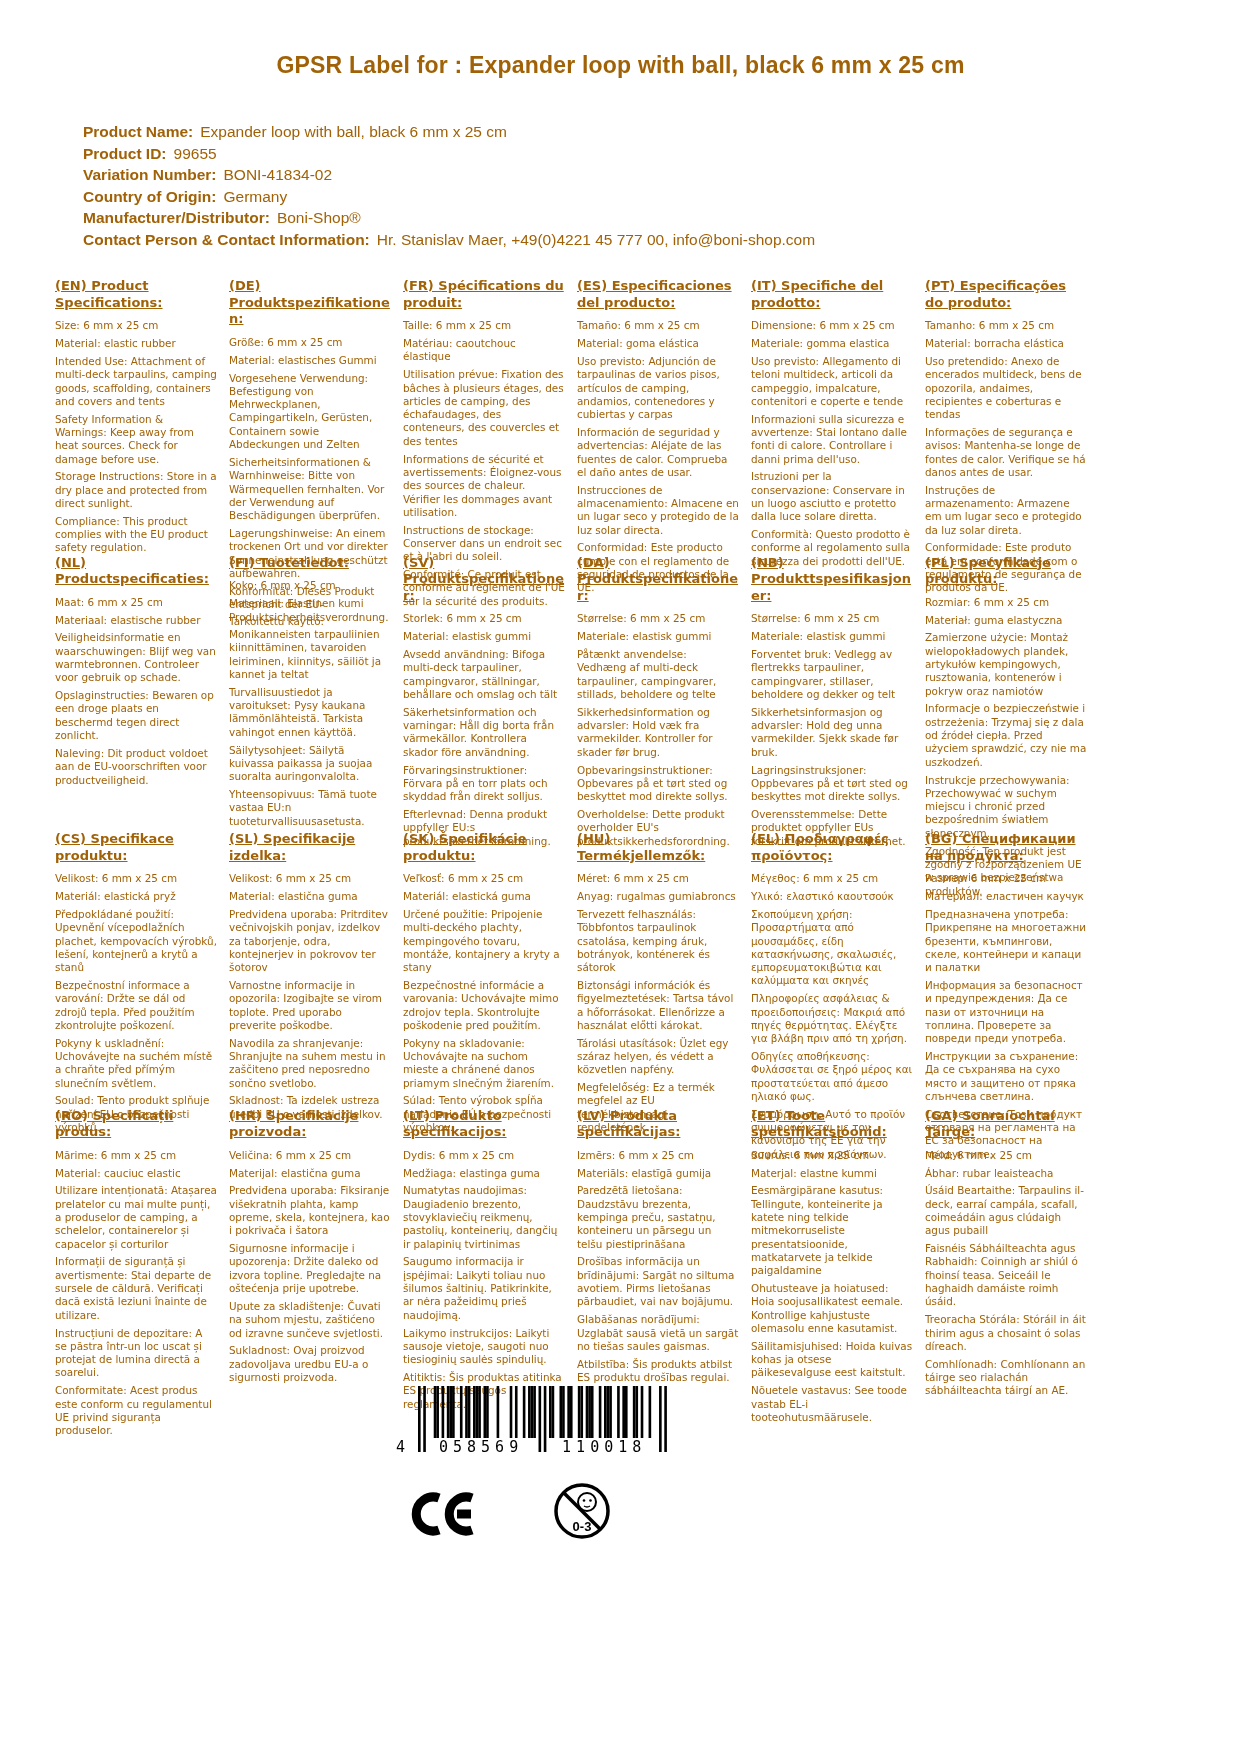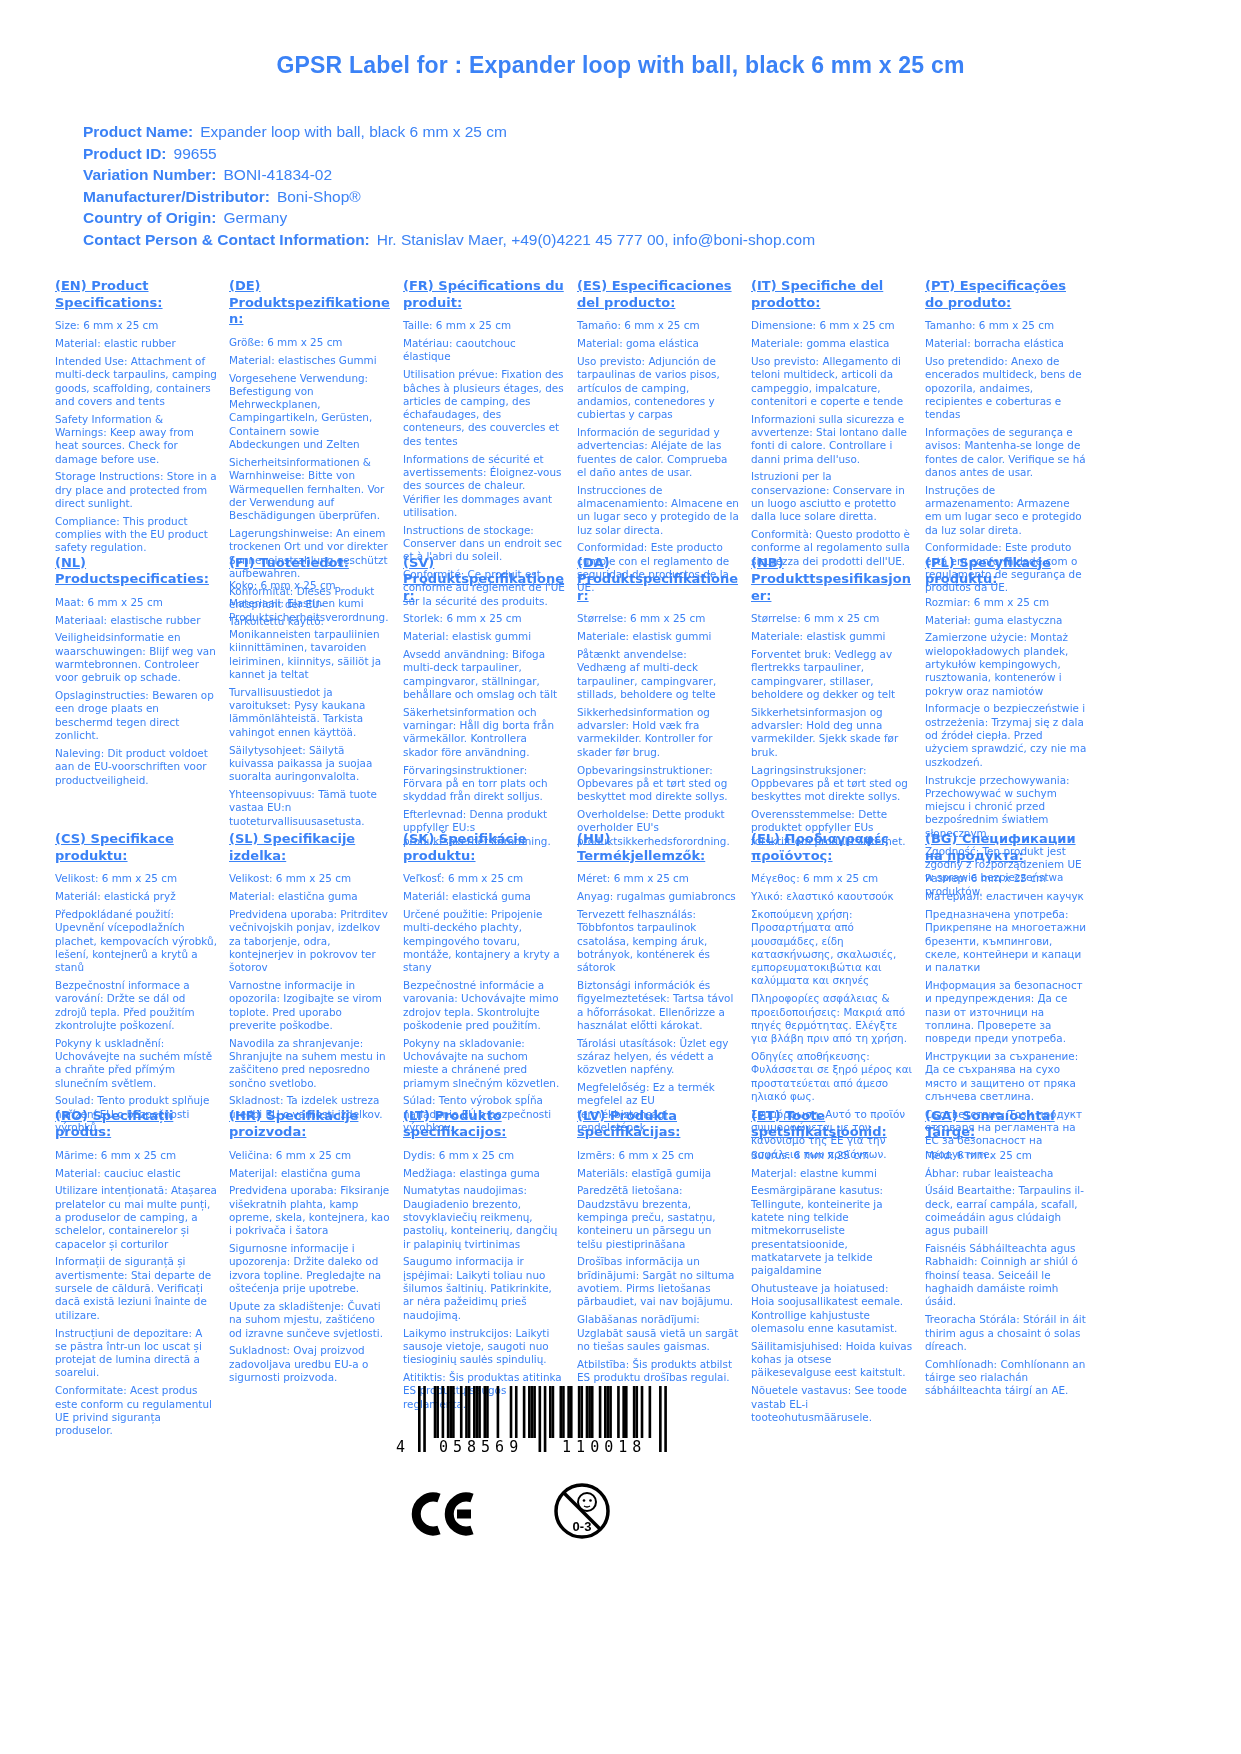--- a/index.html
+++ b/index.html
@@ -2,21 +2,21 @@
 <html><head>
 <meta charset="utf-8">
 <style>
   * { box-sizing: border-box; margin: 0; padding: 0; }
   html, body { background: #ffffff; }
   .page {
     position: relative;
     width: 1241px;
     height: 1754px;
     background: #ffffff;
-    color: #3b82f6;
+    color: #a16207;
     font-family: "DejaVu Sans", sans-serif;
     overflow: hidden;
   }
   .doc-title {
     position: absolute;
     top: 52px;
     left: 0;
     width: 100%;
     text-align: center;
     font-family: "Liberation Sans", sans-serif;
@@ -80,22 +80,22 @@
 <body>
 
 <div class="page">
 
   <div class="doc-title">GPSR Label for : Expander loop with ball, black 6 mm x 25 cm</div>
 
   <div class="product-info">
       <div class="info-line"><span class="label">Product Name:</span><span class="value">Expander loop with ball, black 6 mm x 25 cm</span></div>
       <div class="info-line"><span class="label">Product ID:</span><span class="value">99655</span></div>
       <div class="info-line"><span class="label">Variation Number:</span><span class="value">BONI-41834-02</span></div>
+      <div class="info-line"><span class="label">Country of Origin:</span><span class="value">Germany</span></div>
       <div class="info-line"><span class="label">Manufacturer/Distributor:</span><span class="value">Boni-Shop®</span></div>
-      <div class="info-line"><span class="label">Country of Origin:</span><span class="value">Germany</span></div>
       <div class="info-line"><span class="label">Contact Person &amp; Contact Information:</span><span class="value">Hr. Stanislav Maer, +49(0)4221 45 777 00, info@boni-shop.com</span></div>
     </div>
 
   <div class="lang-grid">
       <div class="block">
         <div class="block-header">(EN) Product Specifications:</div>
         <p class="first">Size: 6 mm x 25 cm</p>
         <p>Material: elastic rubber</p>
         <p>Intended Use: Attachment of multi-deck tarpaulins, camping goods, scaffolding, containers and covers and tents</p>
         <p>Safety Information &amp; Warnings: Keep away from heat sources. Check for damage before use.</p>
@@ -217,21 +217,21 @@
         <p>Varnostne informacije in opozorila: Izogibajte se virom toplote. Pred uporabo preverite poškodbe.</p>
         <p>Navodila za shranjevanje: Shranjujte na suhem mestu in zaščiteno pred neposredno sončno svetlobo.</p>
         <p>Skladnost: Ta izdelek ustreza uredbi EU o varnosti izdelkov.</p>
       </div>
       <div class="block">
         <div class="block-header">(SK) Špecifikácie produktu:</div>
         <p class="first">Veľkosť: 6 mm x 25 cm</p>
         <p>Materiál: elastická guma</p>
         <p>Určené použitie: Pripojenie multi-deckého plachty, kempingového tovaru, montáže, kontajnery a kryty a stany</p>
         <p>Bezpečnostné informácie a varovania: Uchovávajte mimo zdrojov tepla. Skontrolujte poškodenie pred použitím.</p>
-        <p>Pokyny na skladovanie: Uchovávajte na suchom mieste a chránené pred priamym slnečným közvetlen.</p>
+        <p>Pokyny na skladovanie: Uchovávajte na suchom mieste a chránené danos priamym slnečným žiarením.</p>
         <p>Súlad: Tento výrobok spĺňa nariadenie EÚ o bezpečnosti výrobkov.</p>
       </div>
       <div class="block">
         <div class="block-header">(HU) Termékjellemzők:</div>
         <p class="first">Méret: 6 mm x 25 cm</p>
         <p>Anyag: rugalmas gumiabroncs</p>
         <p>Tervezett felhasználás: Többfontos tarpaulinok csatolása, kemping áruk, botrányok, konténerek és sátorok</p>
         <p>Biztonsági információk és figyelmeztetések: Tartsa távol a hőforrásokat. Ellenőrizze a használat előtti károkat.</p>
         <p>Tárolási utasítások: Üzlet egy száraz helyen, és védett a közvetlen napfény.</p>
         <p>Megfelelőség: Ez a termék megfelel az EU termékbiztonsági rendeletének.</p>

